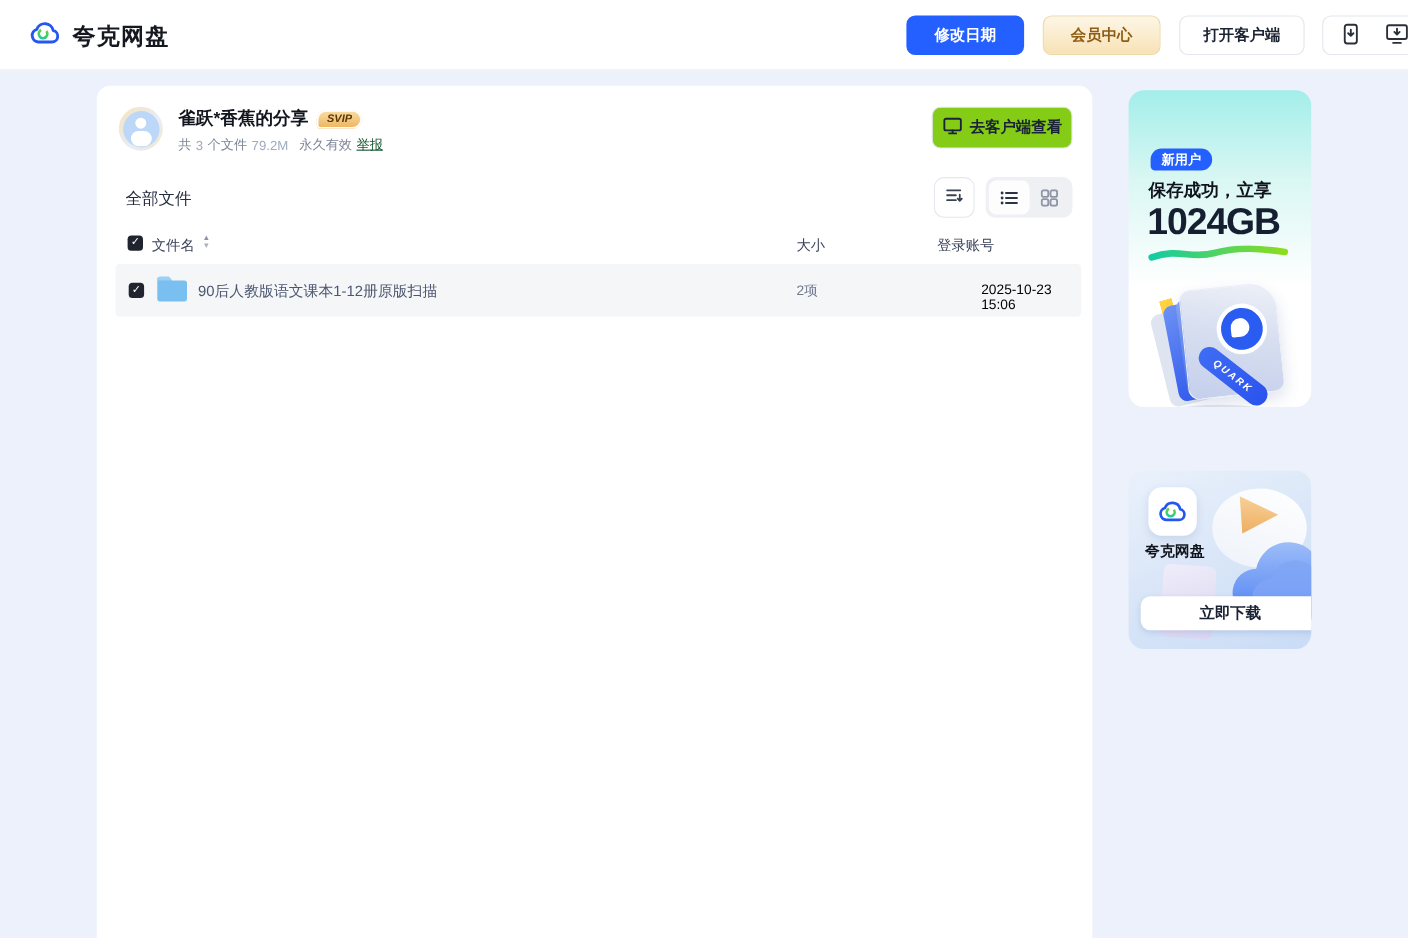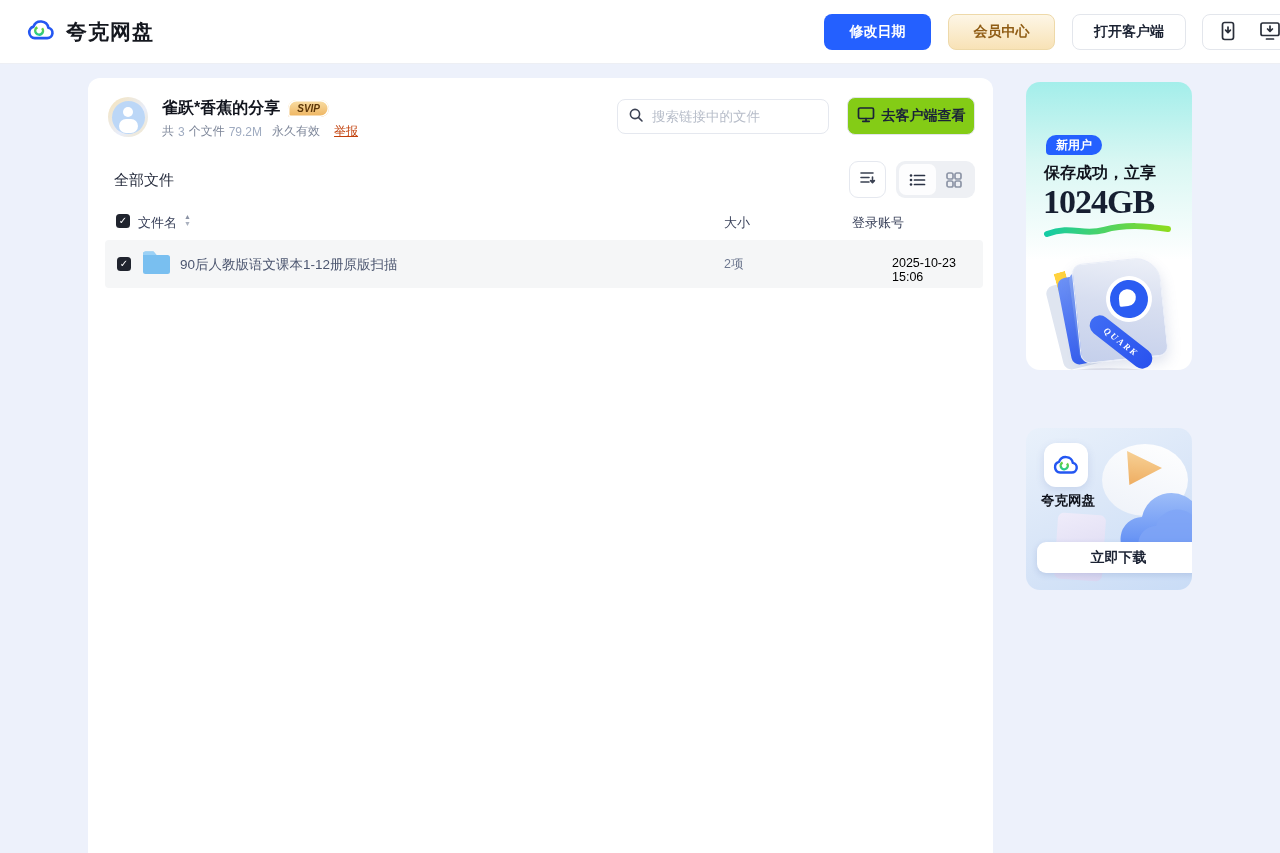--- a/index.html
+++ b/index.html
@@ -33,21 +33,21 @@
   .avatar-inner::after { content:""; position:absolute; left:7px; top:18px; width:19px; height:14px;
     border-radius:9px; background:#ffffff; }
   .share-title-row { position:absolute; left:74px; top:20px; display:flex; align-items:center; gap:8px; }
   .share-title { font-size:16px; font-weight:800; color:#12151e; }
   .svip { height:17px; padding:0 9px; border-radius:9px 9px 9px 3px; font-size:10px; font-weight:800;
     font-style:italic; color:#5d3708; background:linear-gradient(180deg,#f9dfa6,#eeb35e);
     display:flex; align-items:center; box-shadow:0 0 0 1.5px #fff inset; }
   .share-meta { position:absolute; left:74px; top:45px; font-size:12px; color:#7d8699;
     display:flex; align-items:center; gap:4px; }
   .meta-dim { color:#9fabc0; }
-  .report { color:#c2410c; text-decoration:underline; margin-left:10px; cursor:pointer; }
+  .report { color:#14532d; text-decoration:underline; margin-left:0; cursor:pointer; }
   .search { position:absolute; left:529px; top:21px; width:212px; height:35px;
     border:1px solid #e5e8ef; border-radius:8px; display:flex; align-items:center;
     padding:0 10px; gap:8px; background:#fff; }
   .search input { border:none; outline:none; flex:1; font-size:13.5px; color:#333;
     font-family:inherit; background:transparent; }
   .search input::placeholder { color:#b7bdc9; }
   .btn-view-client { position:absolute; left:759px; top:19px; width:128px; height:38px;
     border:1px solid #e2e5ec; border-radius:8px; background:#84cc16; display:flex;
     align-items:center; justify-content:center; gap:7px; font-size:14px; font-weight:800;
     color:#1b2338; cursor:pointer; }
@@ -76,21 +76,21 @@
   .file-row { position:absolute; left:17px; top:162px; width:878px; height:48px;
     background:#f5f6f7; border-radius:4px; cursor:pointer; }
   .cb-row { position:absolute; left:12px; top:17px; }
   .folder-icon { position:absolute; left:36px; top:9px; }
   .file-name { position:absolute; left:75px; top:16px; font-size:13.5px; color:#4c5670; }
   .file-size { position:absolute; left:619px; top:16px; font-size:12.5px; color:#6e7890; }
   .file-date { position:absolute; left:747px; top:16px; font-size:12.5px; color:#000000;margin-left:40px; }
 
   
   .card1 { position:absolute; left:1026px; top:82px; width:166px; height:288px; border-radius:14px;
-    background:linear-gradient(180deg,#a3eeea 0%,#d9f7f3 28%,#ffffff 62%); overflow:hidden; cursor:pointer;font-family:Liberation Serif, serif; }
+    background:linear-gradient(180deg,#a3eeea 0%,#d9f7f3 28%,#ffffff 62%); overflow:hidden; cursor:pointer; }
   .newuser-badge { position:absolute; left:20px; top:53px; height:20px; padding:0 10px;
     background:#2460ff; color:#fff; font-size:12px; font-weight:700; border-radius:10px 10px 10px 4px;
     display:flex; align-items:center; }
   .promo-line1 { position:absolute; left:18px; top:81px; font-size:16px; font-weight:800; color:#10131c; }
   .promo-line2 { position:absolute; left:17px; top:101px; font-size:34px; font-weight:800;
     color:#161f31; letter-spacing:-1px; }
   .swoosh { position:absolute; left:16px; top:141px; }
 
   .folder-illus { position:absolute; left:20px; top:168px; width:126px; height:135px; }
   .fi-shadow { position:absolute; left:13px; top:118px; width:100px; height:14px; border-radius:50%;
@@ -186,29 +186,20 @@
 
   <div class="share-meta">
     <span>共</span>
     <span class="meta-dim">3</span>
     <span>个文件</span>
     <span class="meta-dim">79.2M</span>
     <span style="margin-left:6px">永久有效</span>
     <span class="report">举报</span>
   </div>
 
-  <div class="search">
-    <span>
-      <svg width="16" height="16" viewBox="0 0 16 16">
-        <circle cx="7" cy="7" r="4.6" fill="none" stroke="#3c4254" stroke-width="1.6"></circle>
-        <path d="M10.6 10.6 L14 14" stroke="#3c4254" stroke-width="1.6" stroke-linecap="round"></path>
-      </svg>
-    </span>
-    <input type="text" placeholder="搜索链接中的文件" style="">
-  </div>
 
   <div class="btn-view-client">
     <span>
       <svg width="18" height="17" viewBox="0 0 18 17">
         <rect x="1.5" y="2" width="15" height="10.5" rx="1.5" fill="none" stroke="#1b2338" stroke-width="1.7"></rect>
         <path d="M9 12.5 v2.5 M5.8 15.3 h6.4" stroke="#1b2338" stroke-width="1.7" stroke-linecap="round"></path>
       </svg>
     </span>
     <span>去客户端查看</span>
   </div>

